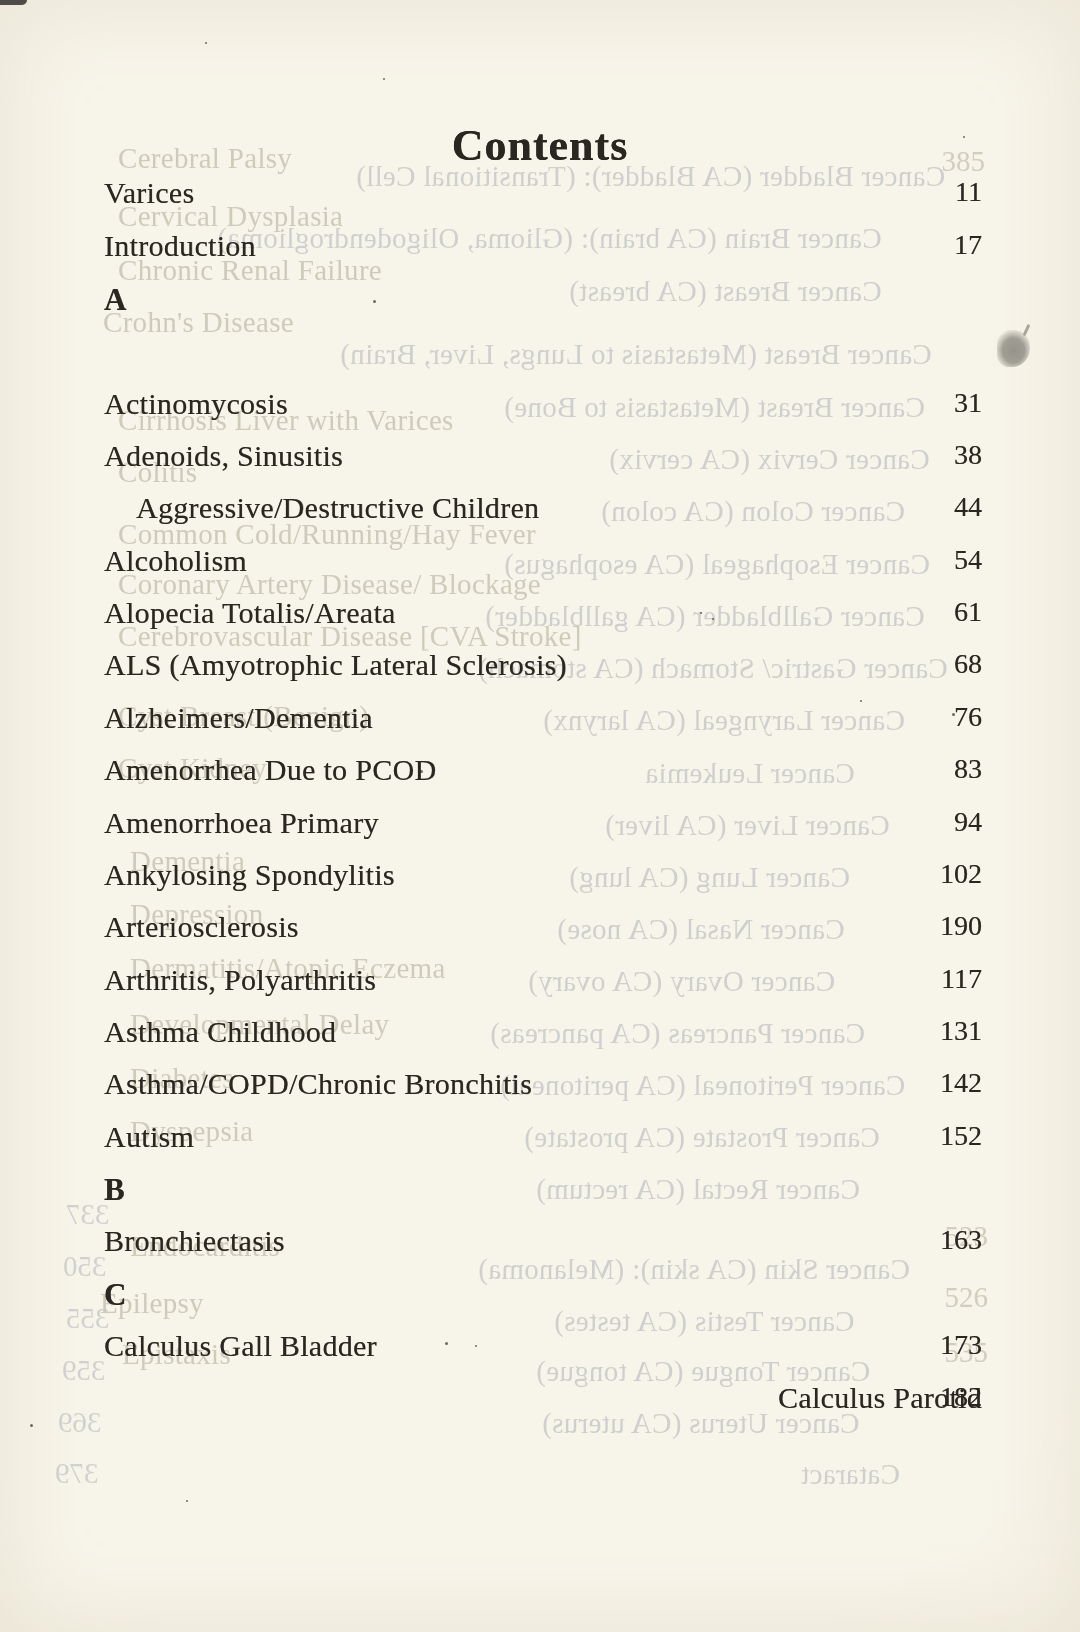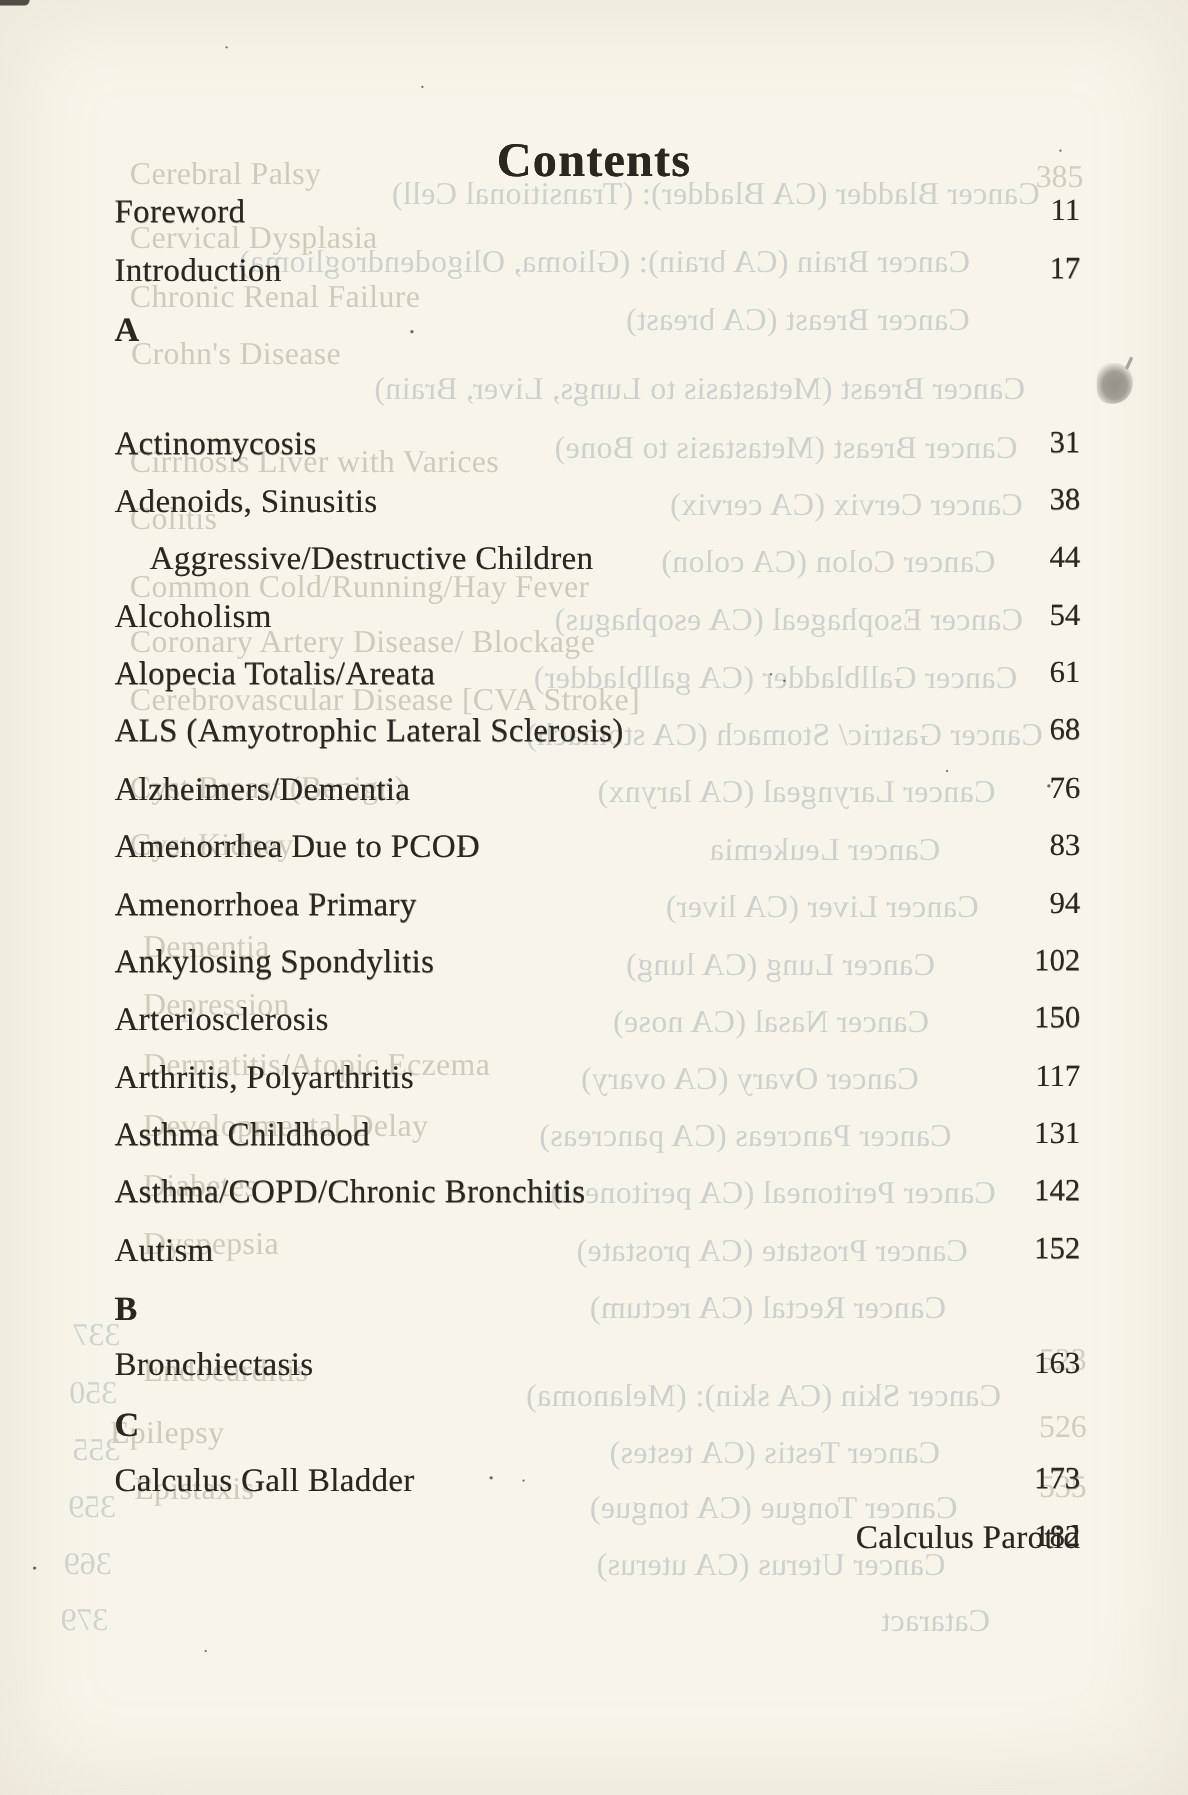--- a/index.html
+++ b/index.html
@@ -129,55 +129,55 @@
     <div class="mghost" style="top: 1458px; right: 180px;">Cataract</div>
     <div class="mnum" style="top: 1198px; left: 66px;">337</div>
     <div class="mnum" style="top: 1250px; left: 63px;">350</div>
     <div class="mnum" style="top: 1302px; left: 66px;">355</div>
     <div class="mnum" style="top: 1354px; left: 62px;">359</div>
     <div class="mnum" style="top: 1406px; left: 58px;">369</div>
     <div class="mnum" style="top: 1457px; left: 55px;">379</div>
     <div class="ughost" style="top: 142px; left: 118px;">Cerebral Palsy</div>
     <div class="ughost" style="top: 200px; left: 118px;">Cervical Dysplasia</div>
     <div class="ughost" style="top: 254px; left: 118px;">Chronic Renal Failure</div>
-    <div class="ughost" style="top: 306px; left: 119px; text-align: center;">Crohn's Disease</div>
+    <div class="ughost" style="top: 306px; left: 103px; text-align: center;">Crohn's Disease</div>
     <div class="ughost" style="top: 404px; left: 118px;">Cirrhosis Liver with Varices</div>
     <div class="ughost" style="top: 456px; left: 118px;">Colitis</div>
     <div class="ughost" style="top: 518px; left: 118px;">Common Cold/Running/Hay Fever</div>
     <div class="ughost" style="top: 568px; left: 118px;">Coronary Artery Disease/ Blockage</div>
     <div class="ughost" style="top: 620px; left: 118px;">Cerebrovascular Disease [CVA Stroke]</div>
     <div class="ughost" style="top: 700px; left: 118px;">Cyst Breast (Benign)</div>
     <div class="ughost" style="top: 752px; left: 118px;">Cyst Kidney</div>
     <div class="ughost" style="top: 845px; left: 130px;">Dementia</div>
     <div class="ughost" style="top: 898px; left: 130px;">Depression</div>
     <div class="ughost" style="top: 952px; left: 130px;">Dermatitis/Atopic Eczema</div>
     <div class="ughost" style="top: 1008px; left: 130px;">Developmental Delay</div>
     <div class="ughost" style="top: 1062px; left: 130px;">Diabetes</div>
     <div class="ughost" style="top: 1115px; left: 130px;">Dyspepsia</div>
     <div class="ughost" style="top: 1230px; left: 130px;">Endocarditis</div>
     <div class="ughost" style="top: 1287px; left: 100px;">Epilepsy</div>
     <div class="ughost" style="top: 1338px; left: 122px;">Epistaxis</div>
     <div class="unum" style="top: 145px; right: 95px;">385</div>
     <div class="unum" style="top: 1220px; right: 92px;">523</div>
     <div class="unum" style="top: 1281px; right: 92px;">526</div>
     <div class="unum" style="top: 1336px; right: 92px;">535</div>
-    <div class="row" style="top: 176px;"><span class="label">Foreword</span><span class="num">11</span></div>
+    <div class="row" style="top: 176px;"><span class="label">Varices</span><span class="num">11</span></div>
     <div class="row" style="top: 229px;"><span class="label">Introduction</span><span class="num">17</span></div>
     <div class="row section" style="top: 282px;"><span class="label">A</span></div>
     <div class="row" style="top: 387px;"><span class="label">Actinomycosis</span><span class="num">31</span></div>
     <div class="row" style="top: 439px;"><span class="label">Adenoids, Sinusitis</span><span class="num">38</span></div>
     <div class="row" style="top: 491px; margin-left: 32px;"><span class="label">Aggressive/Destructive Children</span><span class="num">44</span></div>
     <div class="row" style="top: 544px;"><span class="label">Alcoholism</span><span class="num">54</span></div>
     <div class="row" style="top: 596px;"><span class="label">Alopecia Totalis/Areata</span><span class="num">61</span></div>
     <div class="row" style="top: 648px;"><span class="label">ALS (Amyotrophic Lateral Sclerosis)</span><span class="num">68</span></div>
     <div class="row" style="top: 701px;"><span class="label">Alzheimers/Dementia</span><span class="num">76</span></div>
     <div class="row" style="top: 753px;"><span class="label">Amenorrhea Due to PCOD</span><span class="num">83</span></div>
     <div class="row" style="top: 806px;"><span class="label">Amenorrhoea Primary</span><span class="num">94</span></div>
     <div class="row" style="top: 858px;"><span class="label">Ankylosing Spondylitis</span><span class="num">102</span></div>
-    <div class="row" style="top: 910px;"><span class="label">Arteriosclerosis</span><span class="num">150</span></div>
+    <div class="row" style="top: 910px;"><span class="label">Arteriosclerosis</span><span class="num">190</span></div>
     <div class="row" style="top: 963px;"><span class="label">Arthritis, Polyarthritis</span><span class="num">117</span></div>
     <div class="row" style="top: 1015px;"><span class="label">Asthma Childhood</span><span class="num">131</span></div>
     <div class="row" style="top: 1067px;"><span class="label">Asthma/COPD/Chronic Bronchitis</span><span class="num">142</span></div>
     <div class="row" style="top: 1120px;"><span class="label">Autism</span><span class="num">152</span></div>
     <div class="row section" style="top: 1172px;"><span class="label">B</span></div>
     <div class="row" style="top: 1224px;"><span class="label">Bronchiectasis</span><span class="num">163</span></div>
     <div class="row section" style="top: 1277px;"><span class="label">C</span></div>
     <div class="row" style="top: 1329px;"><span class="label">Calculus Gall Bladder</span><span class="num">173</span></div>
     <div class="row" style="top: 1381px; text-align: right;"><span class="label">Calculus Parotid</span><span class="num">182</span></div>
     <div class="speck" style="left: 373px; top: 300px; width: 3px; height: 3px;"></div>

